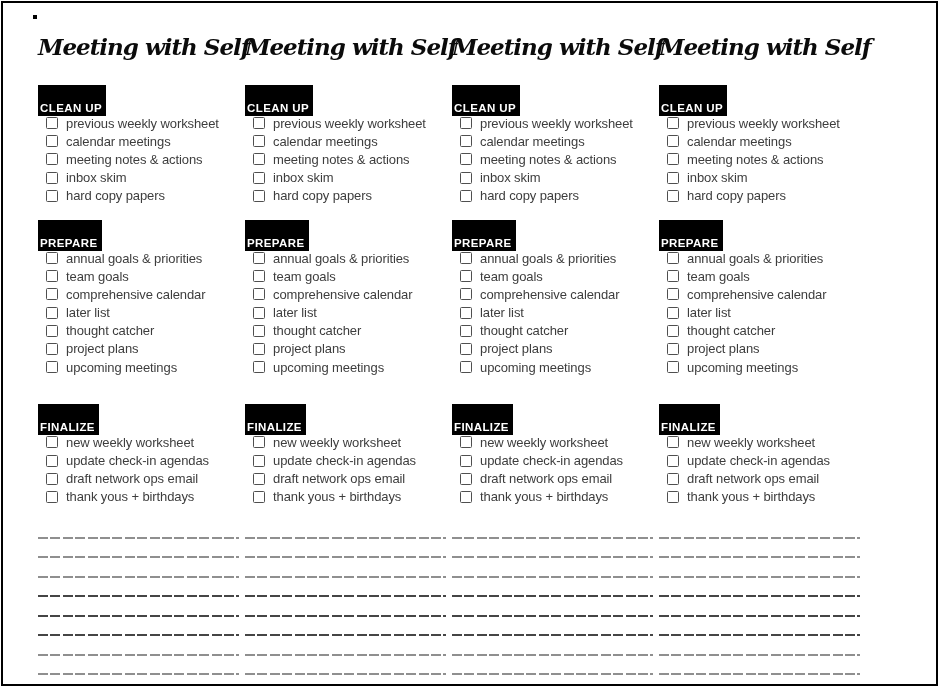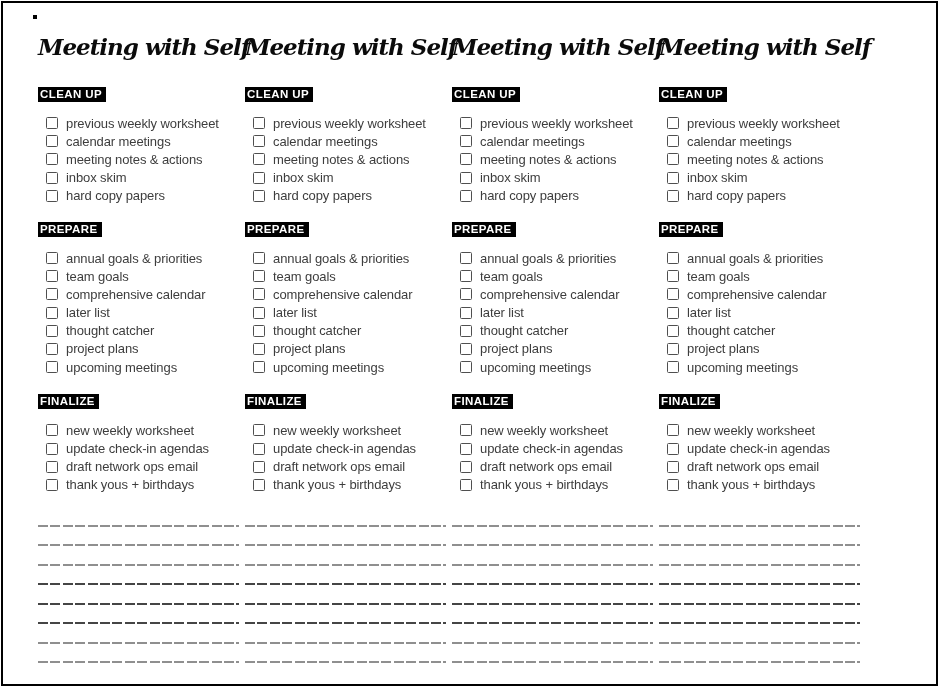--- a/index.html
+++ b/index.html
@@ -29,26 +29,26 @@
     font-family: "DejaVu Serif", serif;
     font-style: italic; font-weight: bold;
     font-size: 23px; line-height: 34px;
     letter-spacing: -1px;
     color: #0b0b0b;
     white-space: nowrap;
   }
   .label-row { height: 15px; line-height: 15px; }
   .label-row.s0 { margin-top: 21px; }
   .label-row.s1 { margin-top: 15px; }
-  .label-row.s2 { margin-top: 16px; }
+  .label-row.s2 { margin-top: 28px; }
   .sec-label {
     display: inline-block;
     background: #000; color: #fff;
     font-size: 11.5px; font-weight: bold;
-    line-height: 15px; padding: 0 4px 0 2px;
+    line-height: 15px; padding: 16px 4px 0 2px;
     letter-spacing: 0.4px;
     white-space: nowrap;
   }
   .rows { margin-top: 14px; }
   .row {
     height: 18.2px;
     display: flex; align-items: center;
     padding-left: 8px;
   }
   .cbox {

